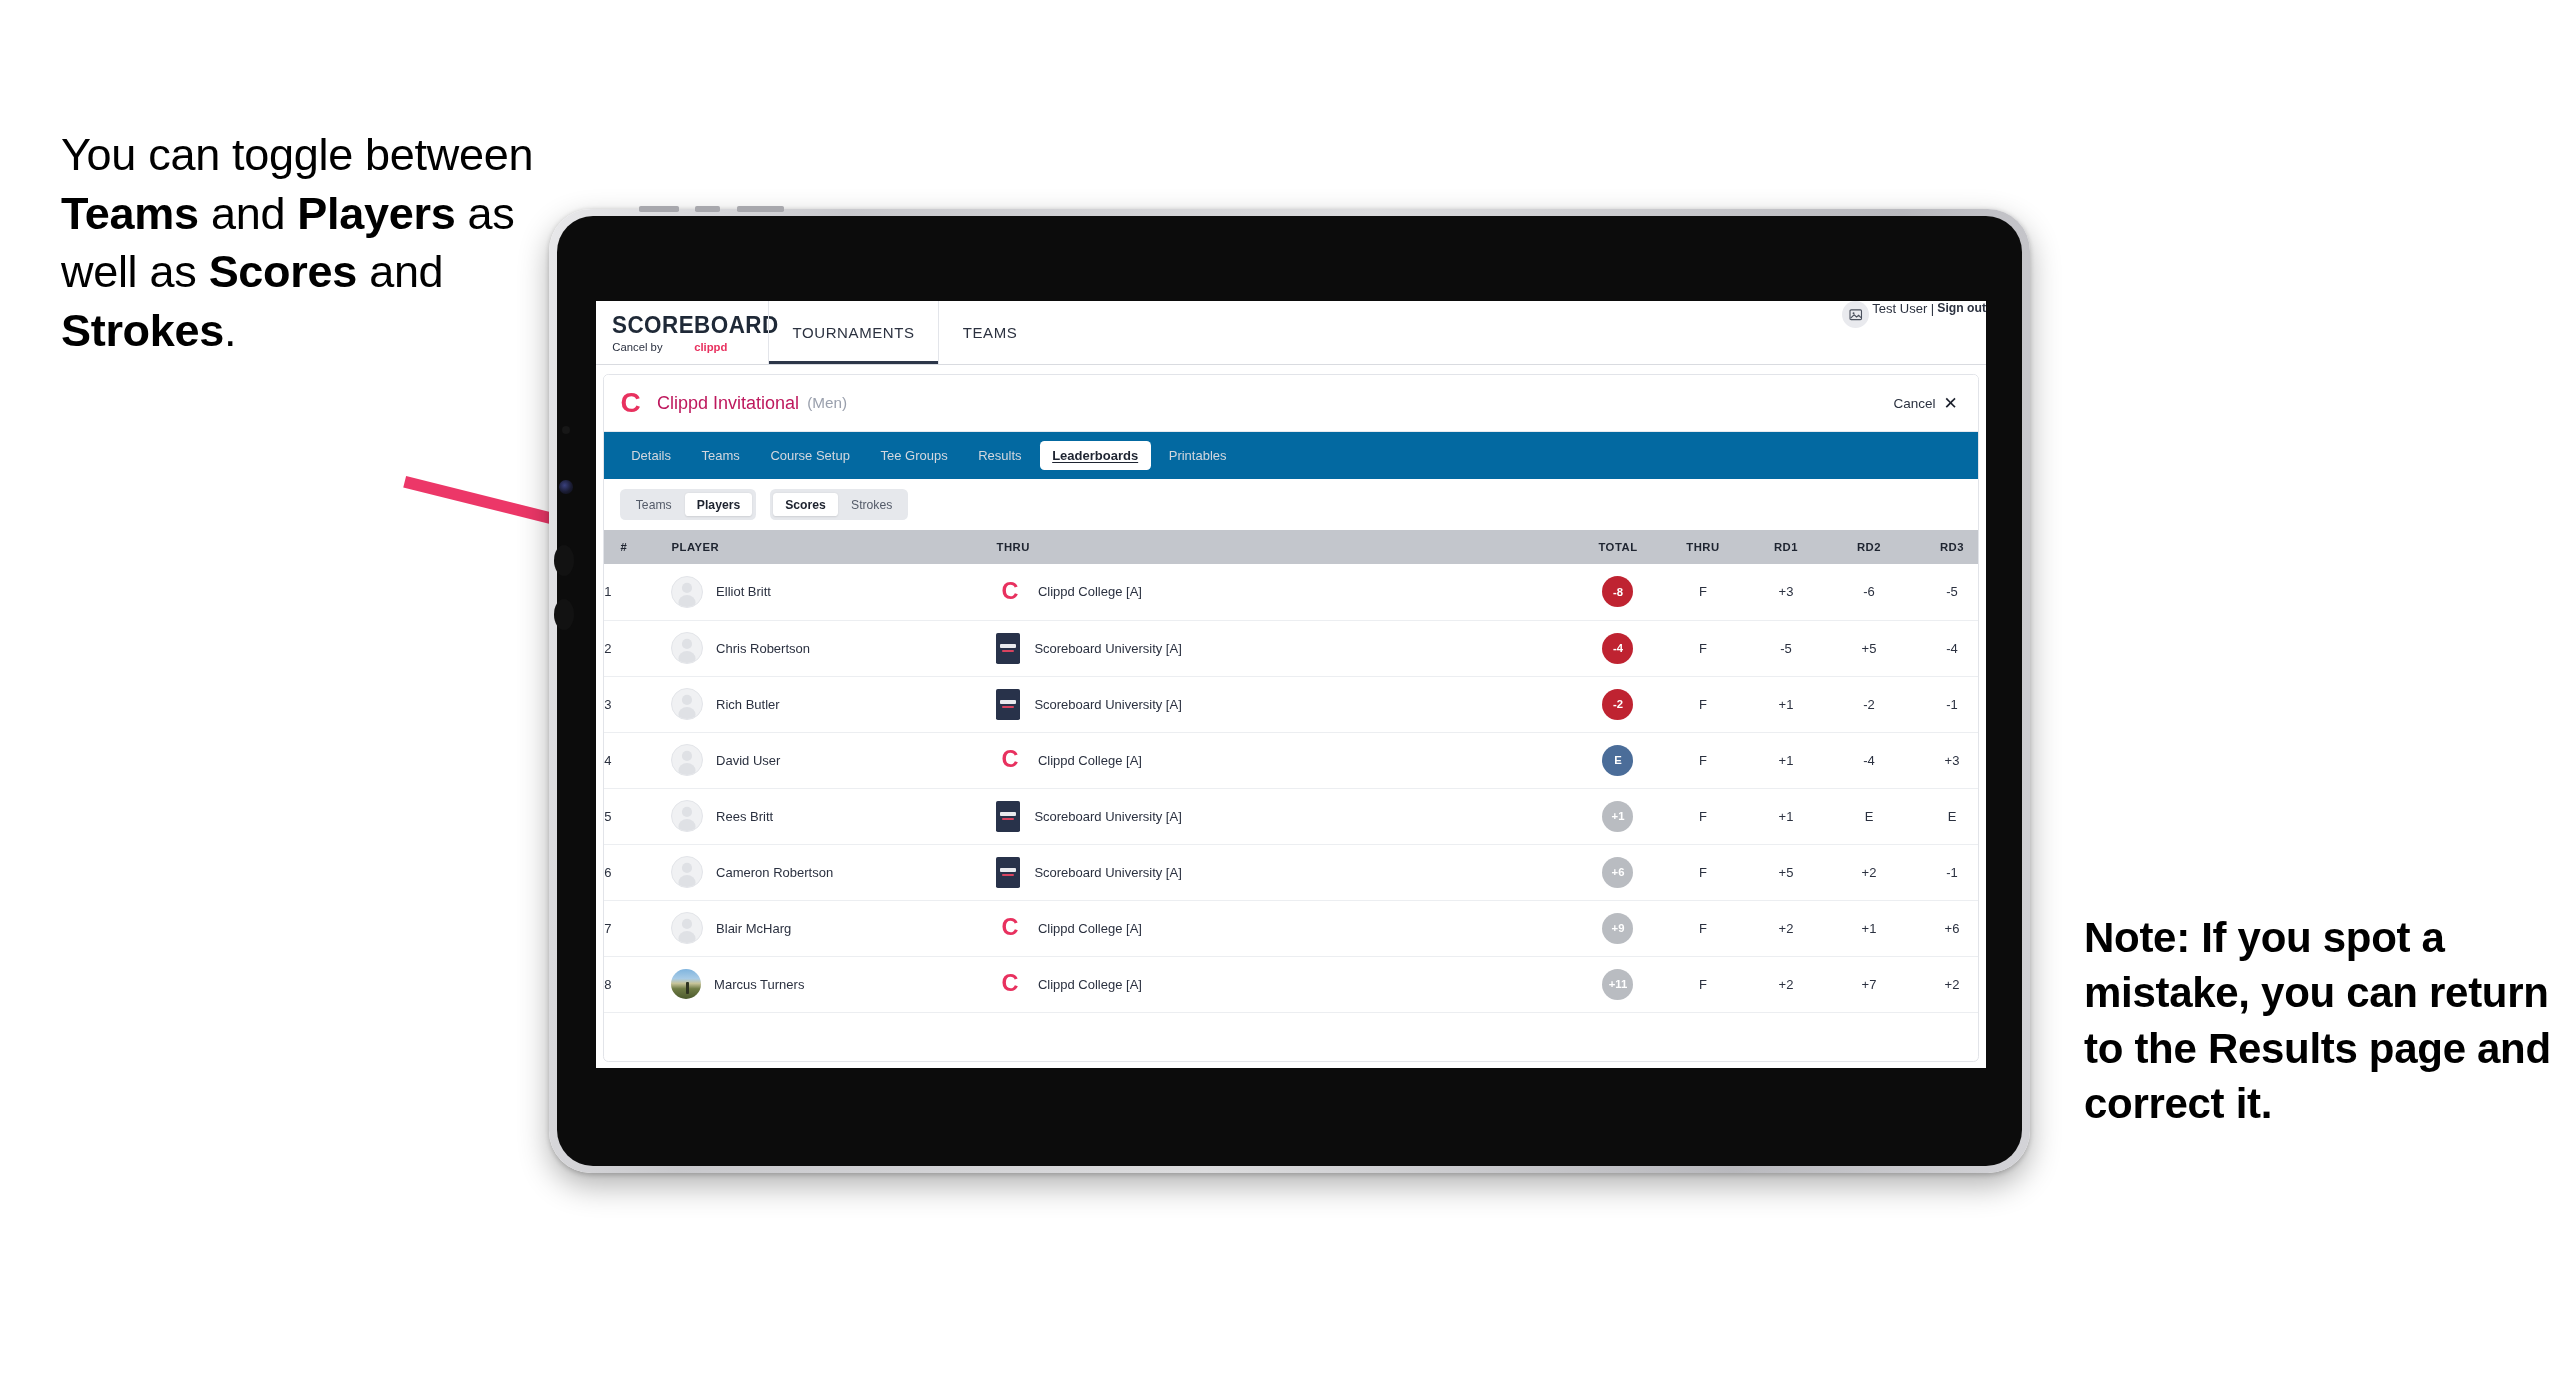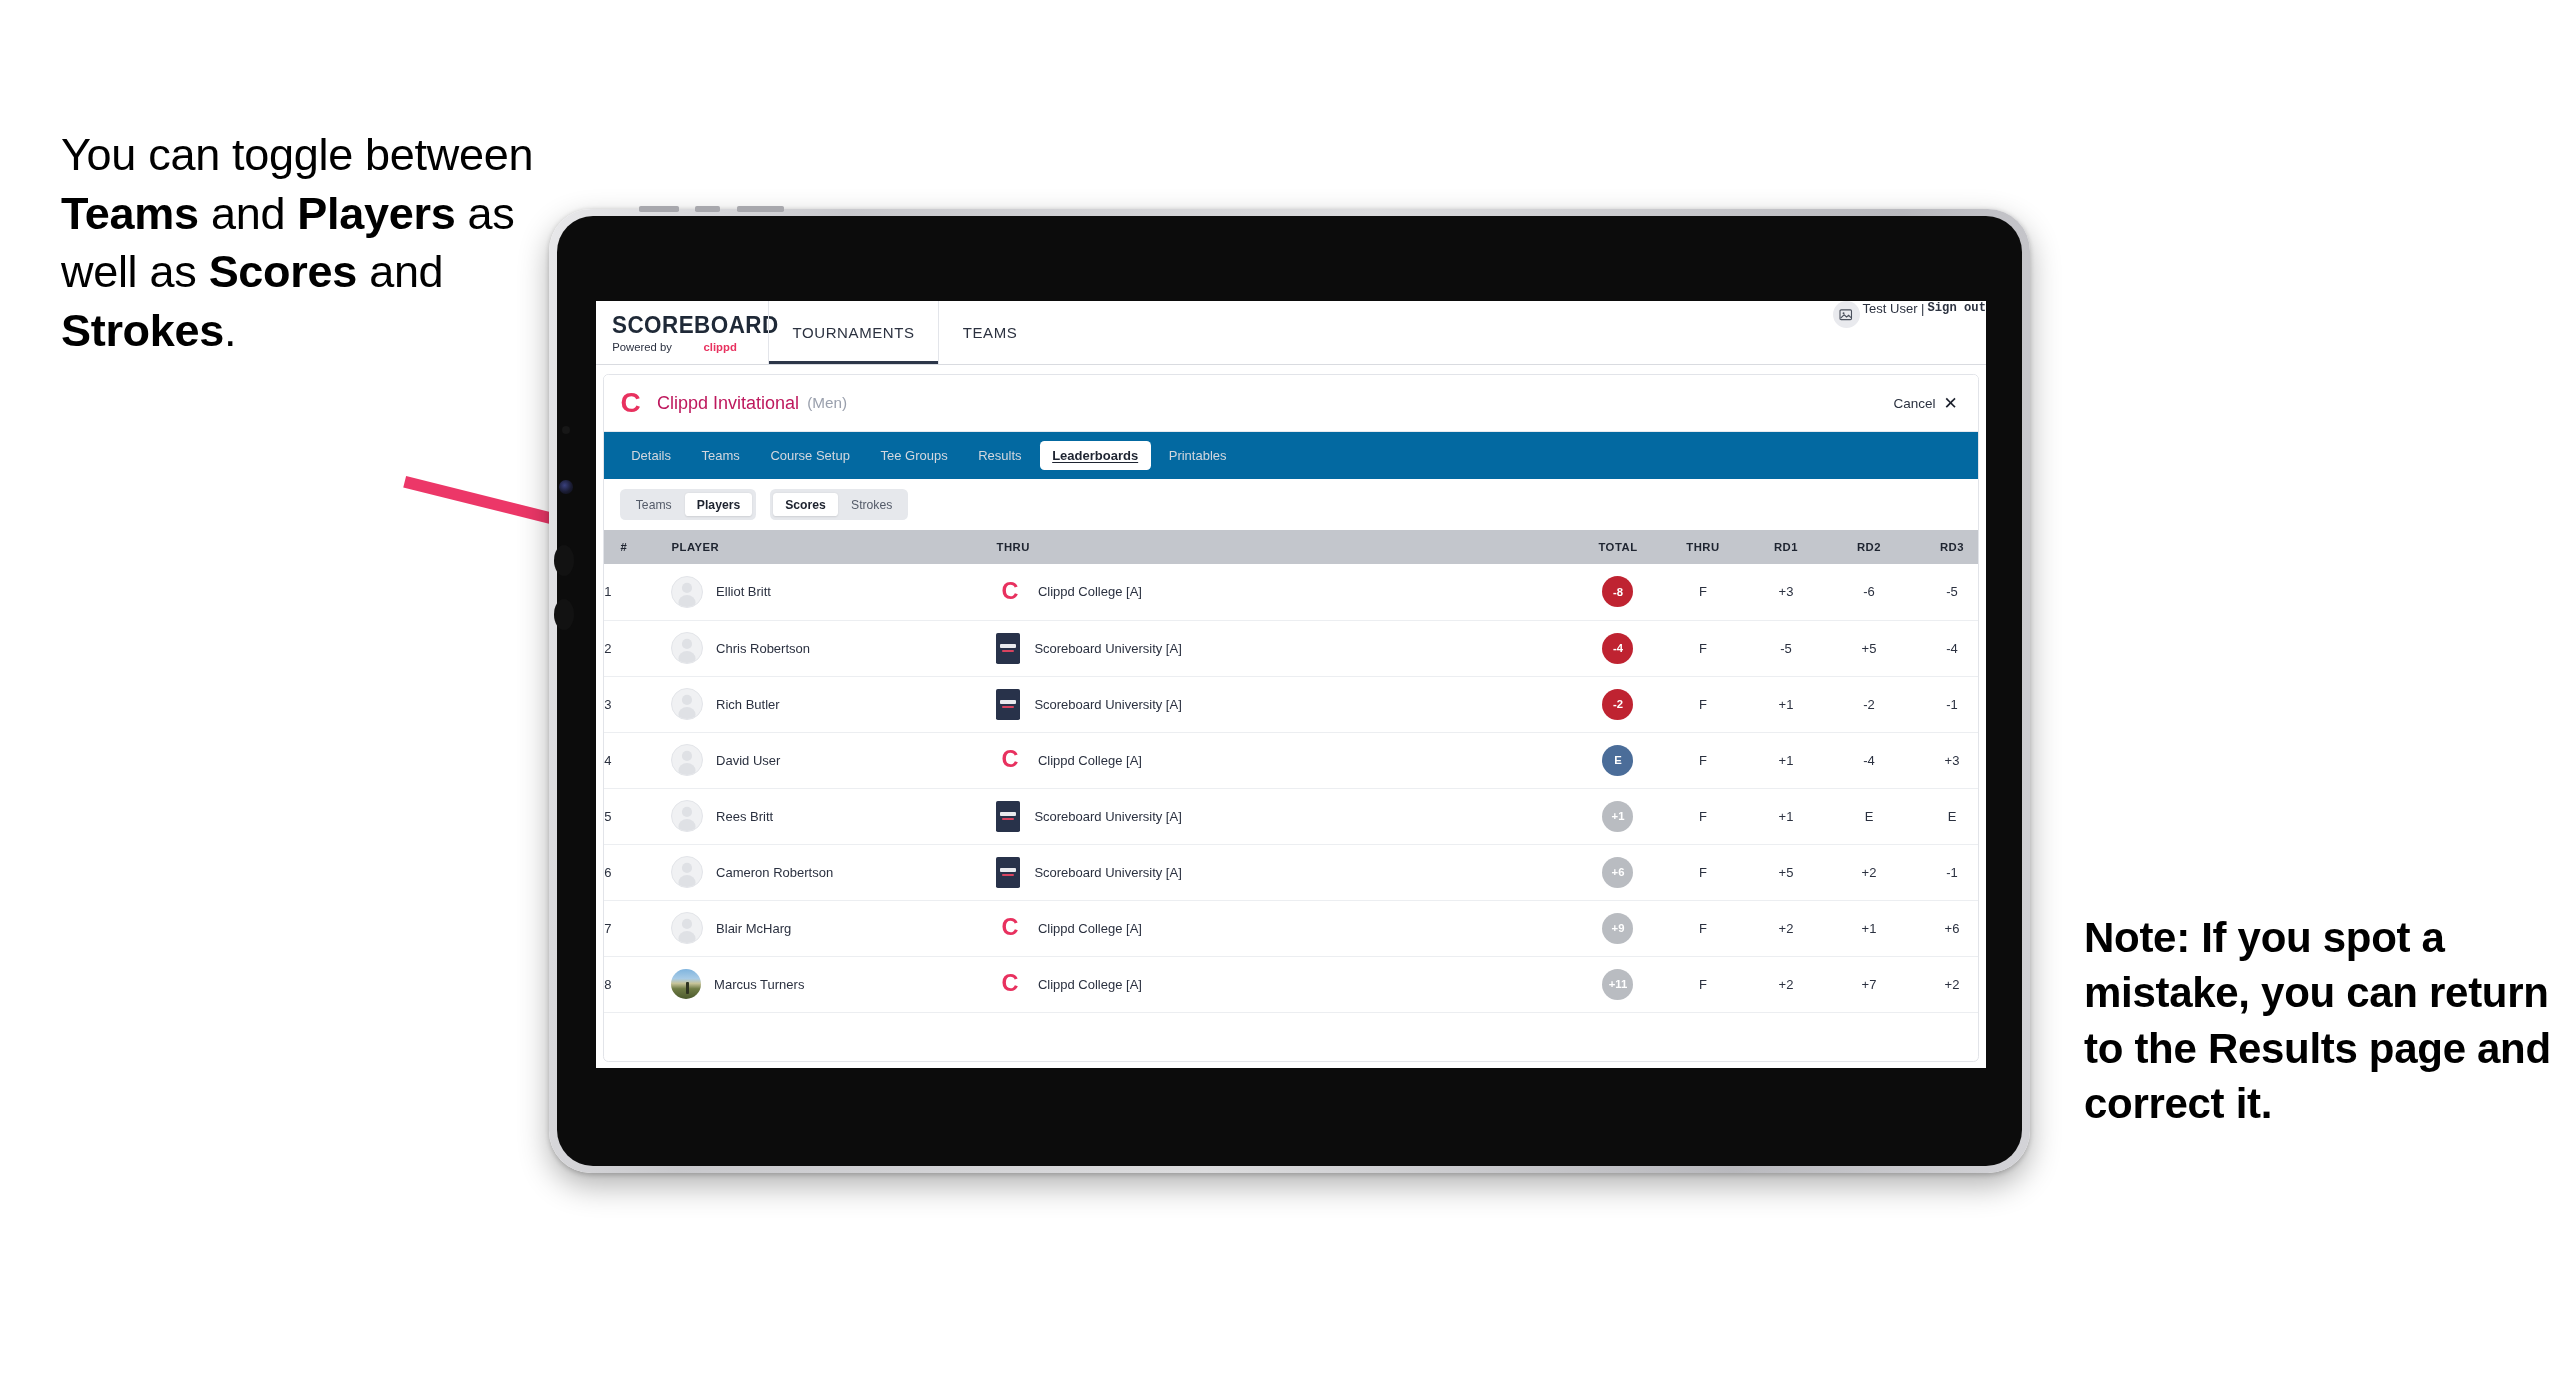--- a/index.html
+++ b/index.html
@@ -204,21 +204,20 @@
   }
   #user-name {
     font-size: 13px;
     color: #2c3240;
   }
   #sign-out {
     font-size: 12.2px;
     color: #2c3240;
     font-weight: 700;
     cursor: pointer;
-    font-family: Liberation Mono, monospace;
   }
 
   
   #content-card {
     margin: 9px 7.2px 0 7.2px;
     background: #ffffff;
     border: 0.9px solid #e2e4e9;
     border-radius: 5.4px;
     overflow: hidden;
     height: 688px;
@@ -447,21 +446,21 @@
   <div id="cam-lens"></div>
   <div class="side-btn" id="side-btn-1"></div>
   <div class="side-btn" id="side-btn-2"></div>
 
   <div id="screen">
 
     <div id="app-header">
       <div id="brand">
         <div id="brand-title">SCOREBOARD</div>
         <div id="brand-sub">
-          <span>Powered by</span>
+          <span>Cancel by</span>
           <span id="brand-sub-clippd">clippd</span>
         </div>
       </div>
       <div class="top-tab active">
         <span>TOURNAMENTS</span>
       </div>
       <div class="top-tab">
         <span>TEAMS</span>
       </div>
       <div id="header-right">

